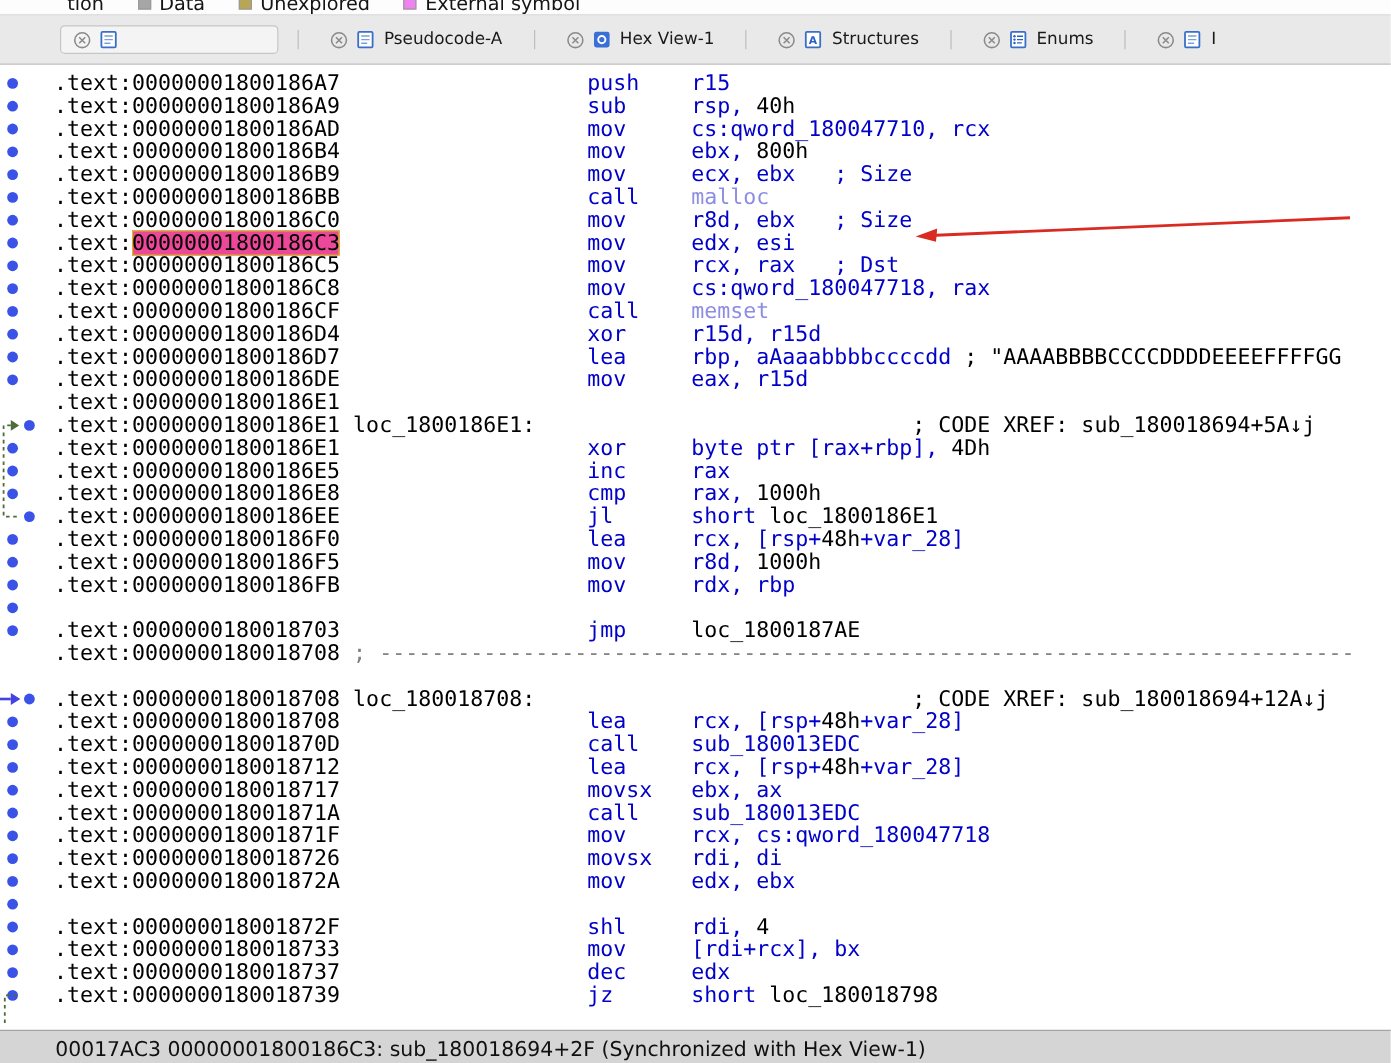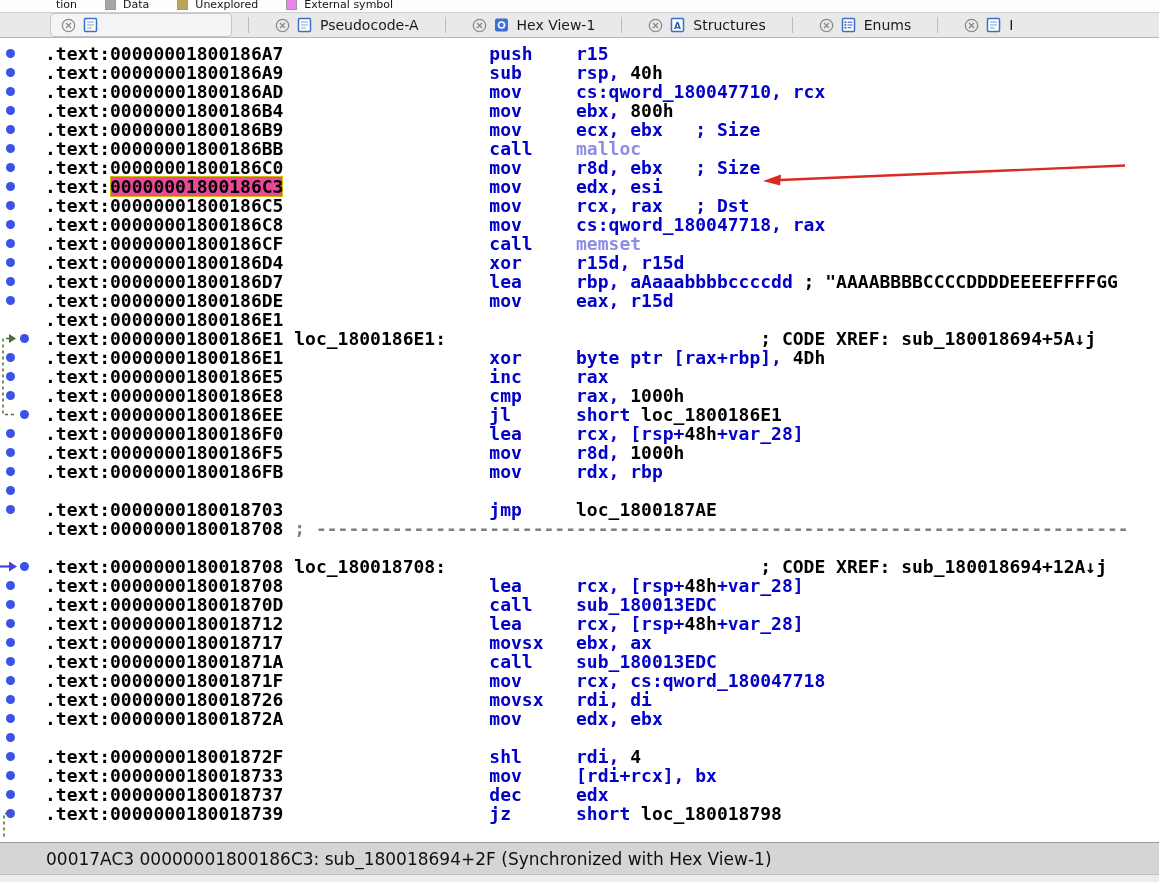--- a/index.html
+++ b/index.html
@@ -2,44 +2,44 @@
 <html><head>
 <meta charset="utf-8">
 <style>
   * { margin:0; padding:0; box-sizing:border-box; }
   html,body { width:1159px; height:886px; overflow:hidden; background:#fff;
               font-family:"DejaVu Sans", sans-serif; }
   .screen { position:relative; width:1159px; height:886px; background:#fff; }
 
   
   .legend { height:13px; background:#fdfdfd; border-bottom:1px solid #cfcfcf;
-            display:flex; align-items:flex-start; padding-left:56px; overflow:hidden;
-            font-size:11px; color:#141414; }
+            display:flex; align-items:flex-end; padding-left:56px; overflow:hidden;
+            font-size:16px; color:#141414; }
   .legend .item { display:flex; align-items:center; margin-right:28px; margin-top:-2px; white-space:nowrap; }
   .legend .chip { width:11px; height:11px; margin-right:7px; display:inline-block; border:1px solid #9a9a9a; }
 
   
-  .tabbar { height:25px; background:#e9e9e9; border-bottom:1px solid #b6b6b6;
+  .tabbar { height:41px; background:#e9e9e9; border-bottom:1px solid #b6b6b6;
             display:flex; align-items:center; padding-left:50px; overflow:hidden; }
   .tab { display:flex; align-items:center; height:24px; padding:0 10px;
          font-size:14px; color:#1a1a1a; white-space:nowrap; flex:none; }
   .tab.active { background:#f4f4f4; border:1px solid #c6c6c6; border-radius:4px; width:182px; }
   .tabsep { width:1px; height:16px; background:#bdbdbd; margin:0 16px; flex:none; }
   .tclose { display:inline-flex; margin-right:7px; cursor:pointer; }
   .ticon  { display:inline-flex; margin-right:8px; }
   .tlabel { font-size:14px; }
 
   
   .listing { position:relative; height:804px; background:#fff; overflow:hidden; padding-top:6px; }
   .line { display:flex; height:19px; position:relative; }
   .gut  { width:45px; flex:none; position:relative; }
   .dot  { position:absolute; top:5px; left:6px; width:9px; height:9px; border-radius:50%;
           background:#3a52e6; }
   .dot.d2 { left:20px; }
-  pre.txt { font-family:"DejaVu Sans Mono", monospace; font-weight:bold;
+  pre.txt { font-family:"DejaVu Sans Mono", monospace; font-weight:normal;
             font-size:18px; line-height:19px; white-space:pre; margin:0; }
   span.addr { color:#000000; }
   span.lbl  { color:#000000; }
   span.mn, span.op, span.cmt { color:#0101c8; }
   span.num, span.loc, span.xref, span.str { color:#000000; }
   span.imp { color:#8d8de4; }
   span.sep { color:#808080; }
   span.hl  { background:#ec4899; box-shadow: inset 0 0 0 1px #d2bd00; color:#000; }
 
   .overlay { position:absolute; inset:0; z-index:5; pointer-events:none; }

